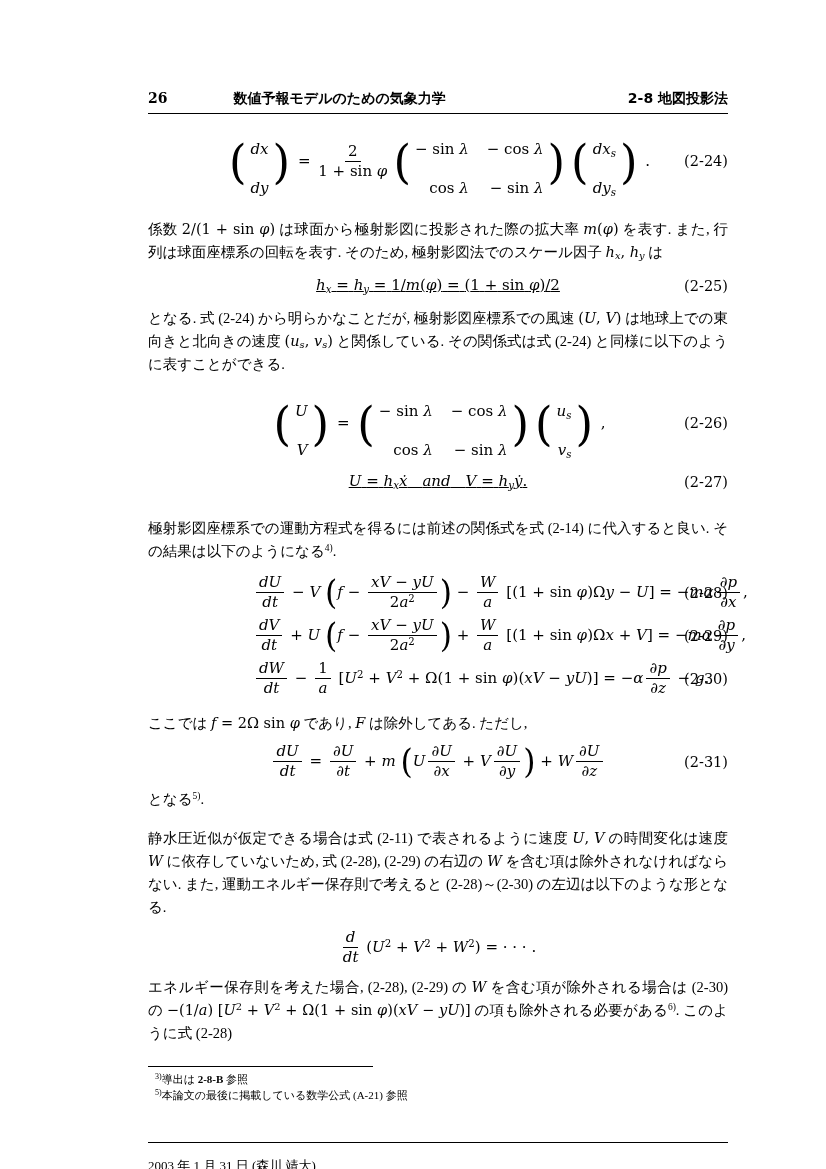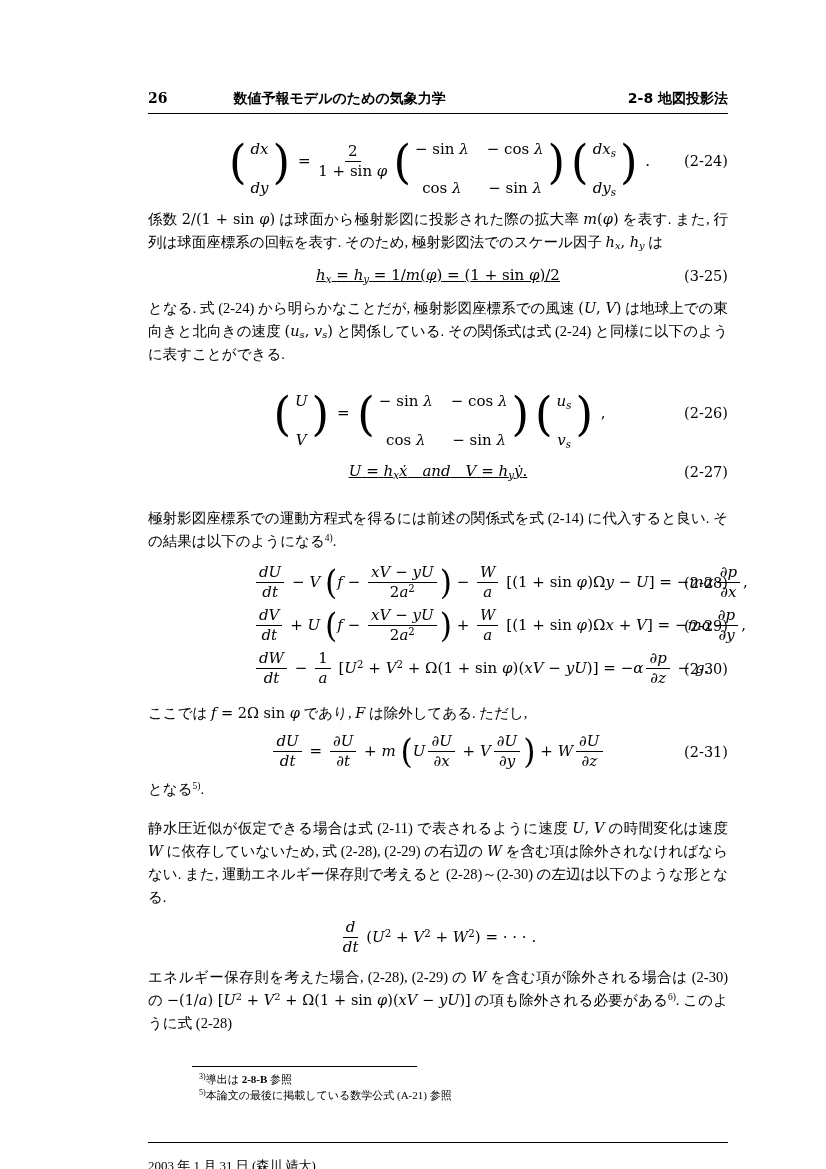--- a/index.html
+++ b/index.html
@@ -12,21 +12,21 @@
           font-family:"DejaVu Sans","Liberation Sans",sans-serif;font-weight:bold;font-size:14px;}
   .hnum{font-family:"DejaVu Serif",serif;font-weight:bold;margin-right:26px;}
   .htitle{flex:1;padding-left:40px;}
   .hsec{margin-left:auto;}
   .hrule{margin:5px 98px 0 148px;border-top:1px solid #000;height:0;}
 
   
   .content{margin:0 98px 0 148px;font-size:14.5px;line-height:23px;text-align:justify;}
   .para{margin:0;}
   .p-top34{margin-top:31px;}
-  .p-top10{margin-top:10px;}
+  .p-top10{margin-top:20px;}
   .p-top6{margin-top:6px;}
   .p-top26{margin-top:26px;}
   .p-top12{margin-top:12px;}
   .p-top16{margin-top:16px;}
   .p-top4{margin-top:4px;}
   .fnref{font-size:9.5px;line-height:0;vertical-align:0.55em;}
   b{font-weight:bold;}
 
   
   .imath,.eqbody{font-family:"DejaVu Serif",serif;}
@@ -46,30 +46,30 @@
   .eq-m8{margin:8px 0;}
   .eq27gap{margin-bottom:20px;}
 
   .frac{display:inline-flex;flex-direction:column;align-items:center;
         margin:0 3px;line-height:17px;}
   .fnum{padding:0 3px 1px;border-bottom:1px solid #000;}
   .fden{padding-top:1px;}
 
   .mat{display:inline-flex;align-items:center;margin:0 3px;}
   .mgrid{display:inline-grid;column-gap:16px;row-gap:4px;padding:0 3px;}
-  .mcell{text-align:center;padding:0 1px;line-height:19px;margin-top:16px;}
+  .mcell{text-align:right;padding:0 1px;line-height:19px;margin-top:16px;}
   .bigp{font-family:"DejaVu Serif",serif;display:flex;align-items:center;line-height:1;
         transform:scaleY(1.05);}
 
   .eqgroup{display:flex;flex-direction:column;margin:8px 0;}
   .eqgroup .eqline{justify-content:flex-start;padding-left:105px;box-sizing:border-box;margin:3px 0;}
 
   
   .footnotes{position:absolute;left:148px;right:98px;top:976px;
-             font-size:11px;line-height:15.5px;margin-left:44px;}
+             font-size:11px;line-height:15.5px;}
   .fnrule{width:225px;border-top:1px solid #000;height:0;margin-bottom:5px;}
   .fn{padding-left:7px;}
   .fn .fnref{font-size:8px;}
 
   
   .footer{position:absolute;left:148px;right:98px;top:1052px;}
   .frule{border-top:1px solid #000;height:0;}
   .fdate{margin-top:14px;font-size:13px;font-family:Liberation Serif, serif;}
 </style>
 </head>
@@ -123,21 +123,21 @@
         </span>
         <span class="eqnum">(2-24)</span>
       </div>
 
     <p class="para p-top10"><span>係数 </span><span class="imath"><span class="m-up">2</span><span class="m-up">/</span><span class="m-up">(</span><span class="m-up">1</span><span class="m-up"> </span><span class="m-up">+</span><span class="m-up"> </span><span class="m-up">sin</span><span class="m-up"> </span><span class="m-it">φ</span><span class="m-up">)</span></span><span> は球面から極射影図に投影された際の拡大率 </span><span class="imath"><span class="m-it">m</span><span class="m-up">(</span><span class="m-it">φ</span><span class="m-up">)</span></span><span> を表す. また, 行列は球面座標系の回転を表す. そのため, 極射影図法でのスケール因子 </span><span class="imath"><span class="m-it">h</span><sub><span class="m-it">x</span></sub><span class="m-up">,</span><span class="m-up"> </span><span class="m-it">h</span><sub><span class="m-it">y</span></sub></span><span> は</span></p>
 
     <div class="eqline eq-m12">
         <span class="eqbody">
           <span><span class="m-it">h</span><sub><span class="m-it">x</span></sub><span class="m-up">&nbsp;</span><span class="m-up">=</span><span class="m-up">&nbsp;</span><span class="m-it">h</span><sub><span class="m-it">y</span></sub><span class="m-up">&nbsp;</span><span class="m-up">=</span><span class="m-up">&nbsp;</span><span class="m-up">1</span><span class="m-up">/</span><span class="m-it">m</span><span class="m-up">(</span><span class="m-it">φ</span><span class="m-up">)</span><span class="m-up">&nbsp;</span><span class="m-up">=</span><span class="m-up">&nbsp;</span><span class="m-up">(</span><span class="m-up">1</span><span class="m-up">&nbsp;</span><span class="m-up">+</span><span class="m-up">&nbsp;</span><span class="m-up">sin</span><span class="m-up">&nbsp;</span><span class="m-it">φ</span><span class="m-up">)</span><span class="m-up">/</span><span class="m-up">2</span></span>
         </span>
-        <span class="eqnum">(3-25)</span>
+        <span class="eqnum">(2-25)</span>
       </div>
 
     <p class="para p-top6"><span>となる. 式 (2-24) から明らかなことだが, 極射影図座標系での風速 </span><span class="imath"><span class="m-up">(</span><span class="m-it">U</span><span class="m-up">,</span><span class="m-up"> </span><span class="m-it">V</span><span class="m-up">)</span></span><span> は地球上での東向きと北向きの速度 </span><span class="imath"><span class="m-up">(</span><span class="m-it">u</span><sub><span class="m-it">s</span></sub><span class="m-up">,</span><span class="m-up"> </span><span class="m-it">v</span><sub><span class="m-it">s</span></sub><span class="m-up">)</span></span><span> と関係している. その関係式は式 (2-24) と同様に以下のように表すことができる.</span></p>
 
     <div class="eqline eq-m10">
         <span class="eqbody">
           <span class="mat">
             <span class="bigp" style="font-size: 3em;">(</span>
             <span class="mgrid" style="grid-template-columns: repeat(1, auto);">
               <span class="mcell"><span class="m-it">U</span></span>

